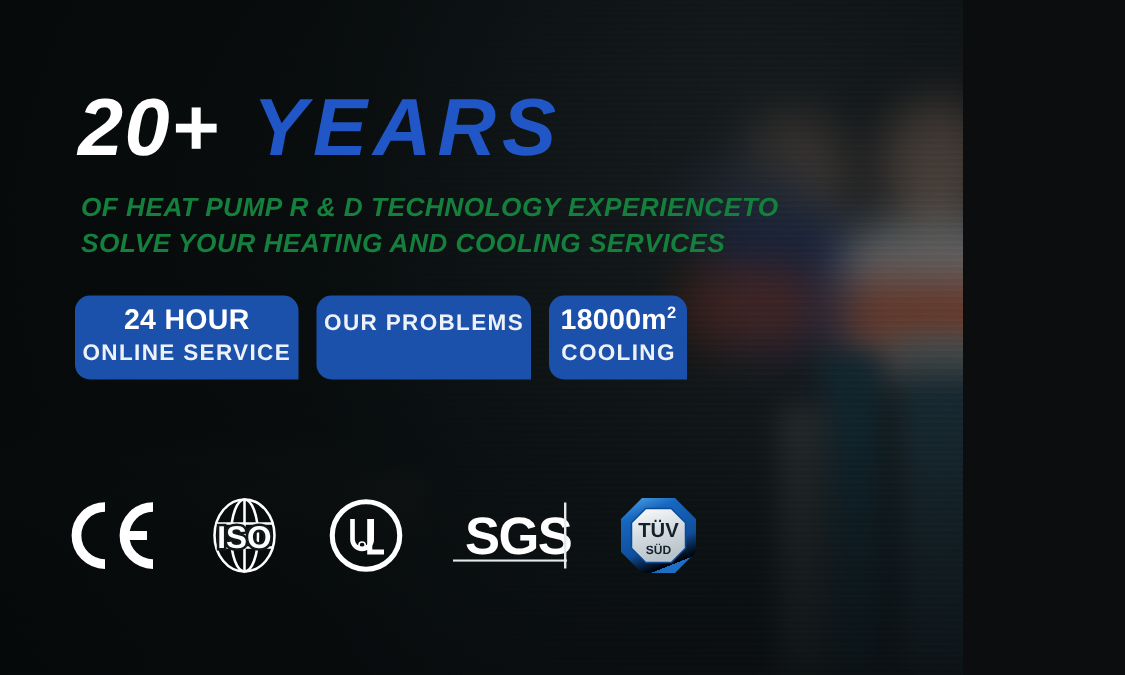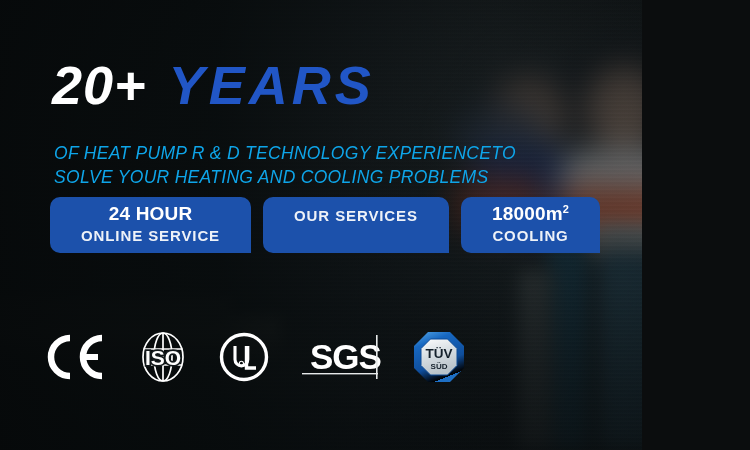--- a/index.html
+++ b/index.html
@@ -97,32 +97,32 @@
 
   .headline {
     position:absolute; left:52px; top:58px;
     font-size:54px; font-weight:bold; font-style:italic;
     letter-spacing:1px; line-height:1; white-space:nowrap;
   }
   .hl-num   { color:#ffffff; }
   .hl-word  { color:#2156c6; margin-left:22px; letter-spacing:4px; }
 
   .subhead {
-    position:absolute; left:54px; top:141px;
-    font-size:17.5px; font-style:italic; font-weight:normal;
-    color:#0ea5e9; line-height:1.38; letter-spacing:.3px;
+    position:absolute; left:54px; top:126px;
+    font-size:17.5px; font-style:italic; font-weight:bold;
+    color:#15803d; line-height:1.38; letter-spacing:.3px;
   }
   .subhead div { white-space:nowrap; }
 
   
   .badges { position:absolute; left:50px; top:197px; display:flex; gap:12px; }
   .badge {
     background:#1c51ab;
     border-radius:10px 10px 0 10px;
-    padding:7px 31px 9px;
+    padding:7px 5px 9px;
     text-align:center;
     color:#fff;
     min-width:92px;
   }
   .badge-main {
     font-size:19px; font-weight:bold; line-height:1.05; white-space:nowrap;
     letter-spacing:.2px;
   }
   .badge-main sup { font-size:11px; vertical-align:super; }
   .badge-sub {
@@ -177,32 +177,32 @@
   </div>
 
   <div class="content">
 
     <div class="headline">
       <span class="hl-num">20+</span><span class="hl-word">YEARS</span>
     </div>
 
     <div class="subhead">
       <div>OF HEAT PUMP R &amp; D TECHNOLOGY EXPERIENCETO</div>
-      <div>SOLVE YOUR HEATING AND COOLING PROBLEMS</div>
+      <div>SOLVE YOUR HEATING AND COOLING SERVICES</div>
     </div>
 
     <div class="badges">
 
       <div class="badge">
         <div class="badge-main">24 HOUR</div>
         <div class="badge-sub">ONLINE SERVICE</div>
       </div>
 
       <div class="badge">
-        <div class="badge-sub">OUR SERVICES</div>
+        <div class="badge-sub">OUR PROBLEMS</div>
       </div>
 
       <div class="badge">
         <div class="badge-main"><span>18000m</span><sup>2</sup></div>
         <div class="badge-sub">COOLING</div>
       </div>
 
     </div>
 
     <div class="certs">

